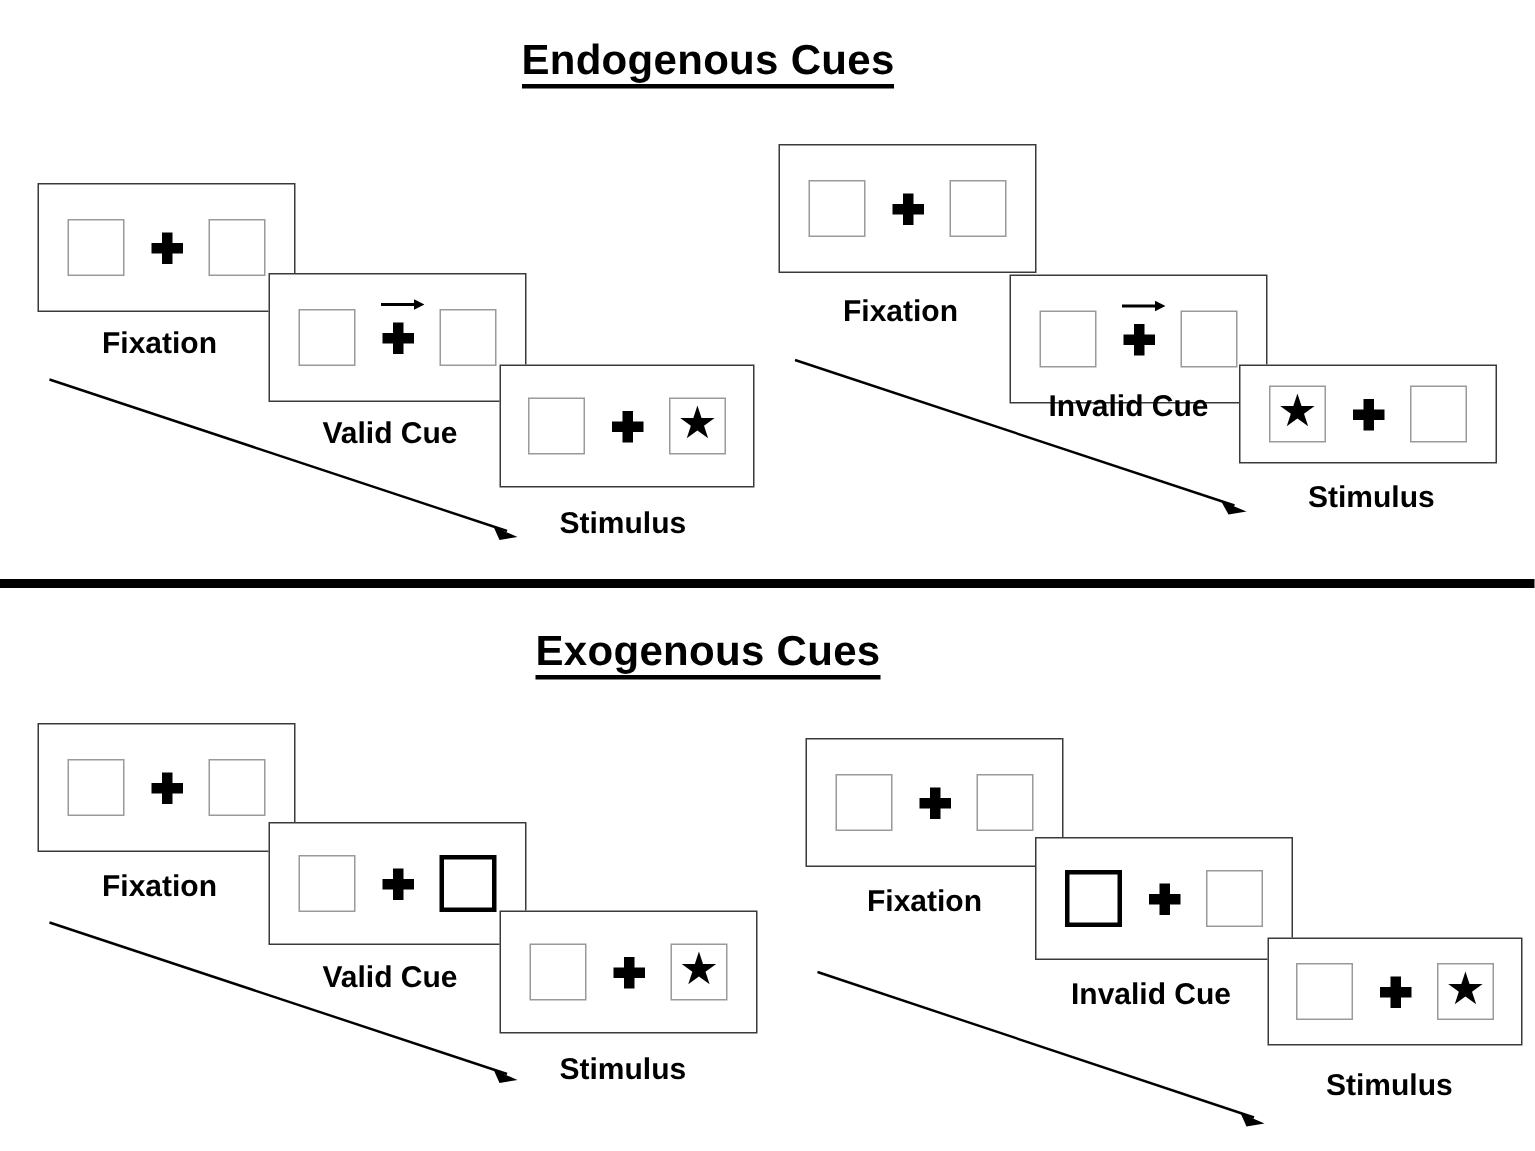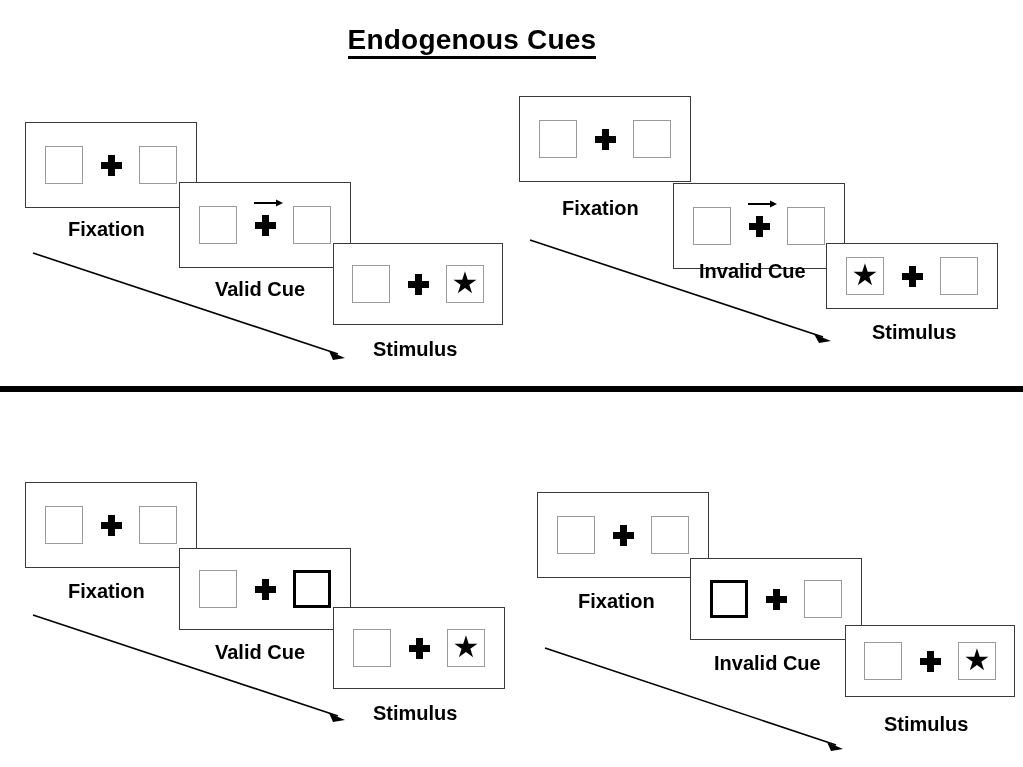--- a/index.html
+++ b/index.html
@@ -173,20 +173,23 @@
     <line x1="33" y1="253" x2="338" y2="354" stroke="#000" stroke-width="1.6"></line>
     <polygon points="345,358 329,351 333,360" fill="#000"></polygon>
   </svg>
   <svg class="timearrow">
     <line x1="530" y1="240" x2="823" y2="337" stroke="#000" stroke-width="1.6"></line>
     <polygon points="831,341 814,334 819,343" fill="#000"></polygon>
   </svg>
 
   <div class="divider" style="top:386px;"></div>
 
+  <div class="section-title" style="top:418px;">
+    <span>Exogenous Cues</span>
+  </div>
 
   <div class="frame" style="left:25px;top:482px;width:172px;height:86px;">
     <div class="pbox"></div>
     <div class="plus"></div>
     <div class="pbox"></div>
   </div>
   <div class="caption" style="left:68px;top:580px;">Fixation</div>
 
   <div class="frame" style="left:179px;top:548px;width:172px;height:82px;">
     <div class="pbox"></div>

